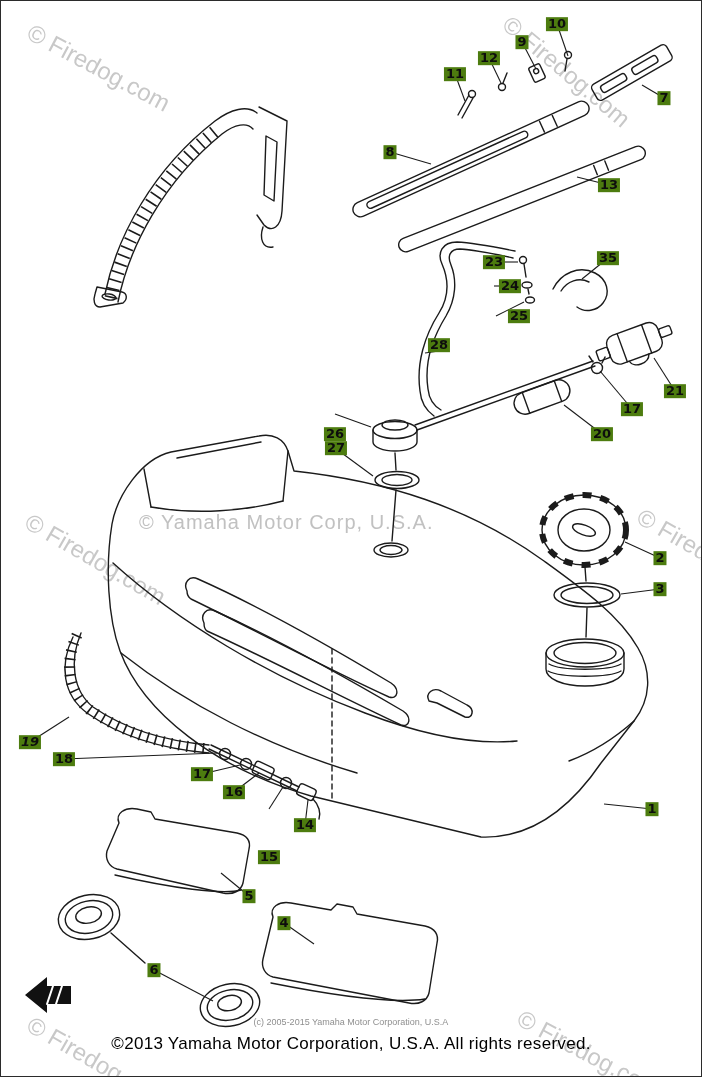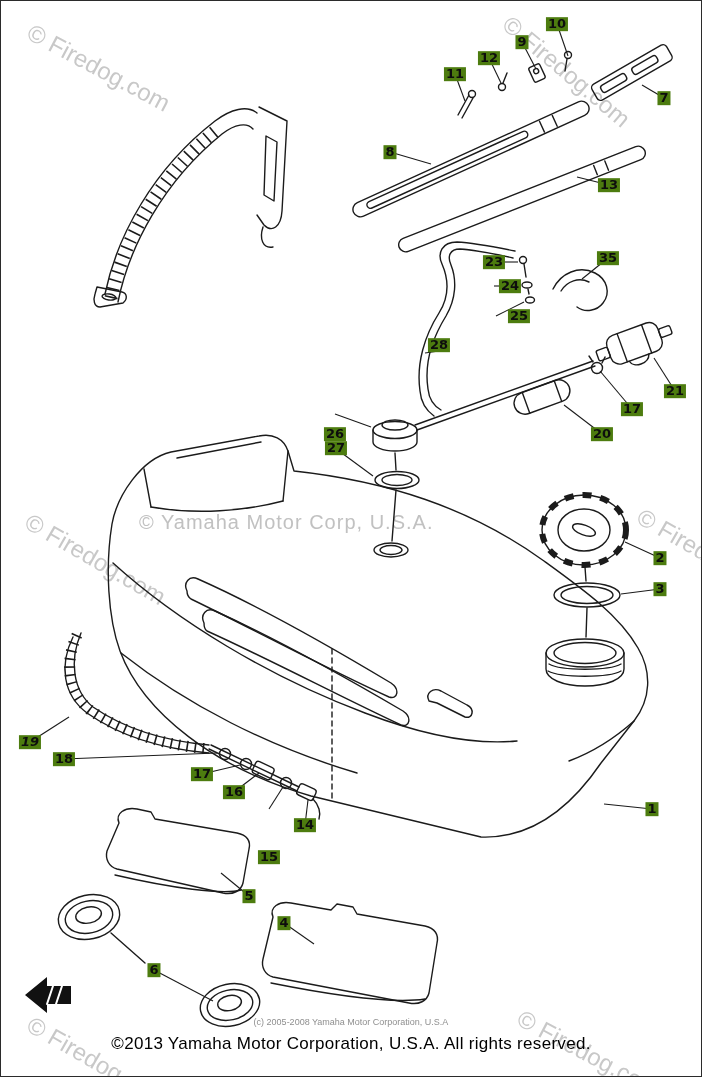--- a/index.html
+++ b/index.html
@@ -285,16 +285,16 @@
       <span class="callout" style="left: 63px; top: 758px;">18</span>
       <span class="callout" style="left: 201px; top: 773px;">17</span>
       <span class="callout" style="left: 233px; top: 791px;">16</span>
       <span class="callout" style="left: 268px; top: 808px; margin-top: 48px;">15</span>
       <span class="callout" style="left: 304px; top: 824px;">14</span>
       <span class="callout" style="left: 248px; top: 895px;">5</span>
       <span class="callout" style="left: 283px; top: 922px;">4</span>
       <span class="callout" style="left: 153px; top: 969px;">6</span>
     </div>
 
-  <div class="footer-small">(c) 2005-2008 Yamaha Motor Corporation, U.S.A</div>
+  <div class="footer-small">(c) 2005-2015 Yamaha Motor Corporation, U.S.A</div>
   <div class="footer-main">©2013 Yamaha Motor Corporation, U.S.A. All rights reserved.</div>
 
 </div>
 
 </body></html>

